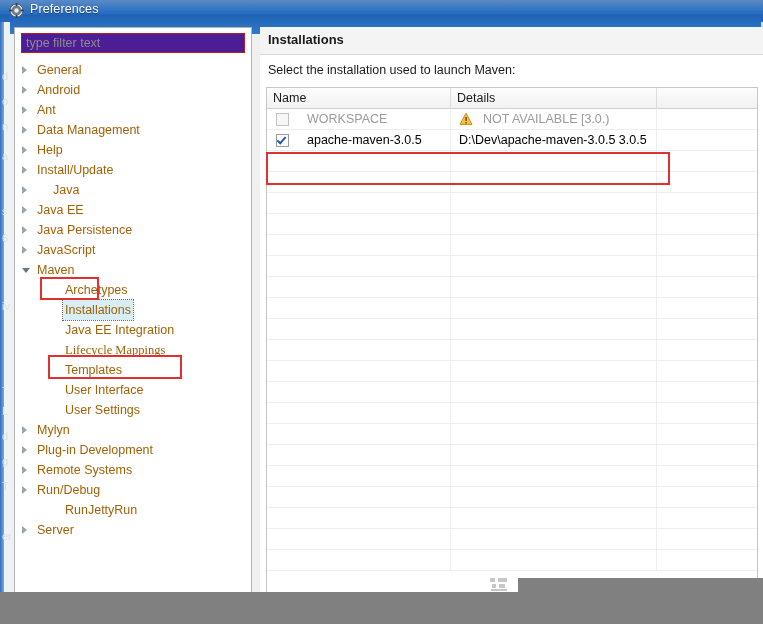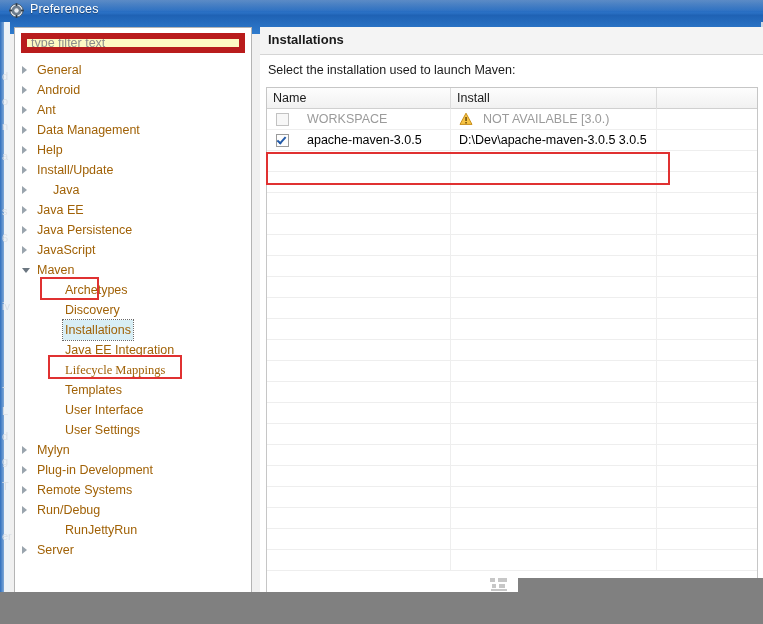--- a/index.html
+++ b/index.html
@@ -55,22 +55,22 @@
     left: 14px; top: 27px;
     width: 238px; height: 565px;
     background: #ffffff;
     border: 1px solid #b4b4b4;
     border-bottom: none;
     overflow: hidden;
   }
   #filter-wrap { position:absolute; left:6px; top:5px; width:224px; height:20px; }
   #filter-input {
     width: 224px; height: 20px;
-    border: 6px solid #b91c1c;
-    background: #fef9c3;
+    border: 1px solid #b91c1c;
+    background: #4c1d95;
     font-family: "Liberation Sans", sans-serif;
     font-size: 12.5px;
     color: #888888;
     padding: 0 4px;
     outline: none;
   }
   #filter-input::placeholder { color:#8c8c8c; opacity:1; }
 
   #tree-list { position:absolute; left:0; top:32px; width:238px; }
   .tree-row {
@@ -269,21 +269,20 @@
         <div class="tree-row"><span class="arrow collapsed" style="left: 7px;"></span><span class="tree-label" style="margin-left: 20px;">Ant</span></div>
         <div class="tree-row"><span class="arrow collapsed" style="left: 7px;"></span><span class="tree-label" style="margin-left: 20px;">Data Management</span></div>
         <div class="tree-row"><span class="arrow collapsed" style="left: 7px;"></span><span class="tree-label" style="margin-left: 20px;">Help</span></div>
         <div class="tree-row"><span class="arrow collapsed" style="left: 7px;"></span><span class="tree-label" style="margin-left: 20px;">Install/Update</span></div>
         <div class="tree-row"><span class="arrow collapsed" style="left: 7px;"></span><span class="tree-label" style="margin-left: 36px;">Java</span></div>
         <div class="tree-row"><span class="arrow collapsed" style="left: 7px;"></span><span class="tree-label" style="margin-left: 20px;">Java EE</span></div>
         <div class="tree-row"><span class="arrow collapsed" style="left: 7px;"></span><span class="tree-label" style="margin-left: 20px;">Java Persistence</span></div>
         <div class="tree-row"><span class="arrow collapsed" style="left: 7px;"></span><span class="tree-label" style="margin-left: 20px;">JavaScript</span></div>
         <div class="tree-row"><span class="arrow expanded" style="left: 7px;"></span><span class="tree-label" style="margin-left: 20px;">Maven</span></div>
         <div class="tree-row"><span class="tree-label" style="margin-left: 48px;">Archetypes</span></div>
-        <div class="tree-row"><span class="tree-label" style="margin-left: 48px;">Discovery</span></div>
         <div class="tree-row selected"><span class="tree-label" style="margin-left: 48px;">Installations</span></div>
         <div class="tree-row"><span class="tree-label" style="margin-left: 48px;">Java EE Integration</span></div>
         <div class="tree-row"><span class="tree-label" style="margin-left: 48px; font-family: Liberation Serif, serif;">Lifecycle Mappings</span></div>
         <div class="tree-row"><span class="tree-label" style="margin-left: 48px;">Templates</span></div>
         <div class="tree-row"><span class="tree-label" style="margin-left: 48px;">User Interface</span></div>
         <div class="tree-row"><span class="tree-label" style="margin-left: 48px;">User Settings</span></div>
         <div class="tree-row"><span class="arrow collapsed" style="left: 7px;"></span><span class="tree-label" style="margin-left: 20px;">Mylyn</span></div>
         <div class="tree-row"><span class="arrow collapsed" style="left: 7px;"></span><span class="tree-label" style="margin-left: 20px;">Plug-in Development</span></div>
         <div class="tree-row"><span class="arrow collapsed" style="left: 7px;"></span><span class="tree-label" style="margin-left: 20px;">Remote Systems</span></div>
         <div class="tree-row"><span class="arrow collapsed" style="left: 7px;"></span><span class="tree-label" style="margin-left: 20px;">Run/Debug</span></div>
@@ -294,21 +293,21 @@
 
   <div id="content-pane">
     <div id="content-header">
       <div id="content-title">Installations</div>
     </div>
     <div id="select-caption">Select the installation used to launch Maven:</div>
 
     <div id="table">
       <div id="thead">
         <div class="th c0">Name</div>
-        <div class="th c1">Install</div>
+        <div class="th c1">Details</div>
         <div class="th c2"></div>
       </div>
       <div id="tbody">
           <div class="trow disabled">
             <div class="cell c0"><span class="cbx dim"></span><span class="cell-text">WORKSPACE</span></div>
             <div class="cell c1"><svg class="warn-icon" viewBox="0 0 14 14">
                 <path d="M7 1.2 L13 12.4 L1 12.4 Z" fill="#f6c344" stroke="#c98f1a" stroke-width="1"></path>
                 <rect x="6.3" y="5" width="1.5" height="4" fill="#6b4a05"></rect>
                 <rect x="6.3" y="10" width="1.5" height="1.5" fill="#6b4a05"></rect>
               </svg><span class="detail-text indent">NOT AVAILABLE [3.0.)</span></div>

